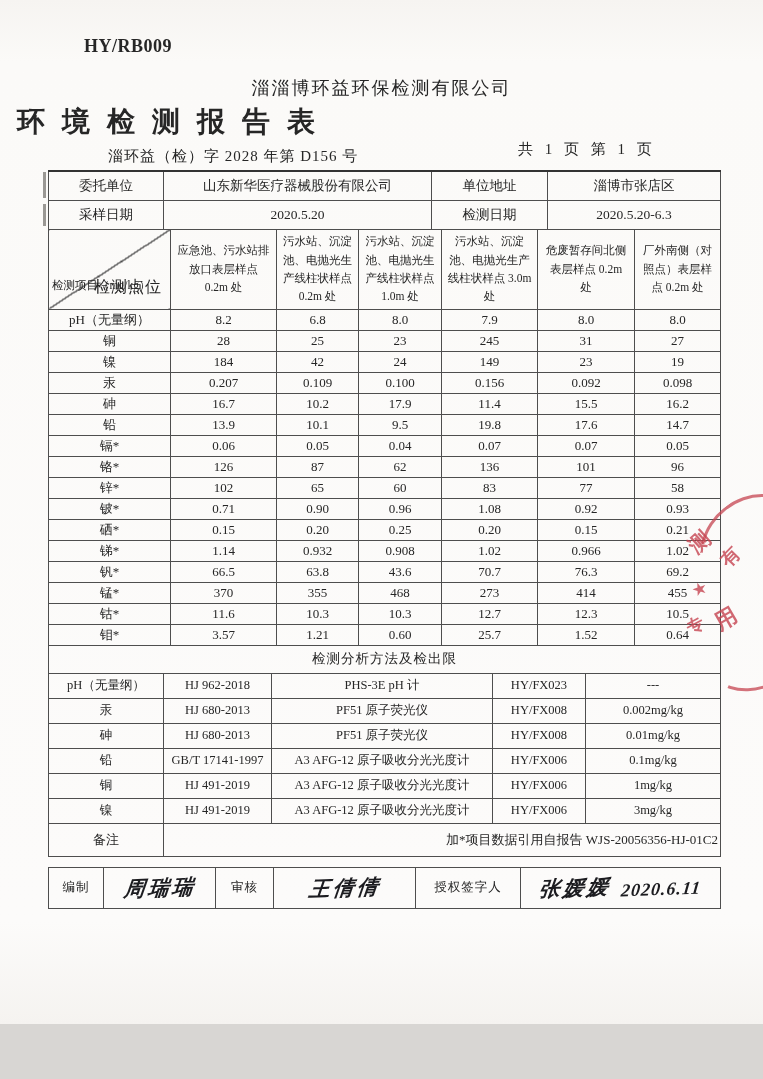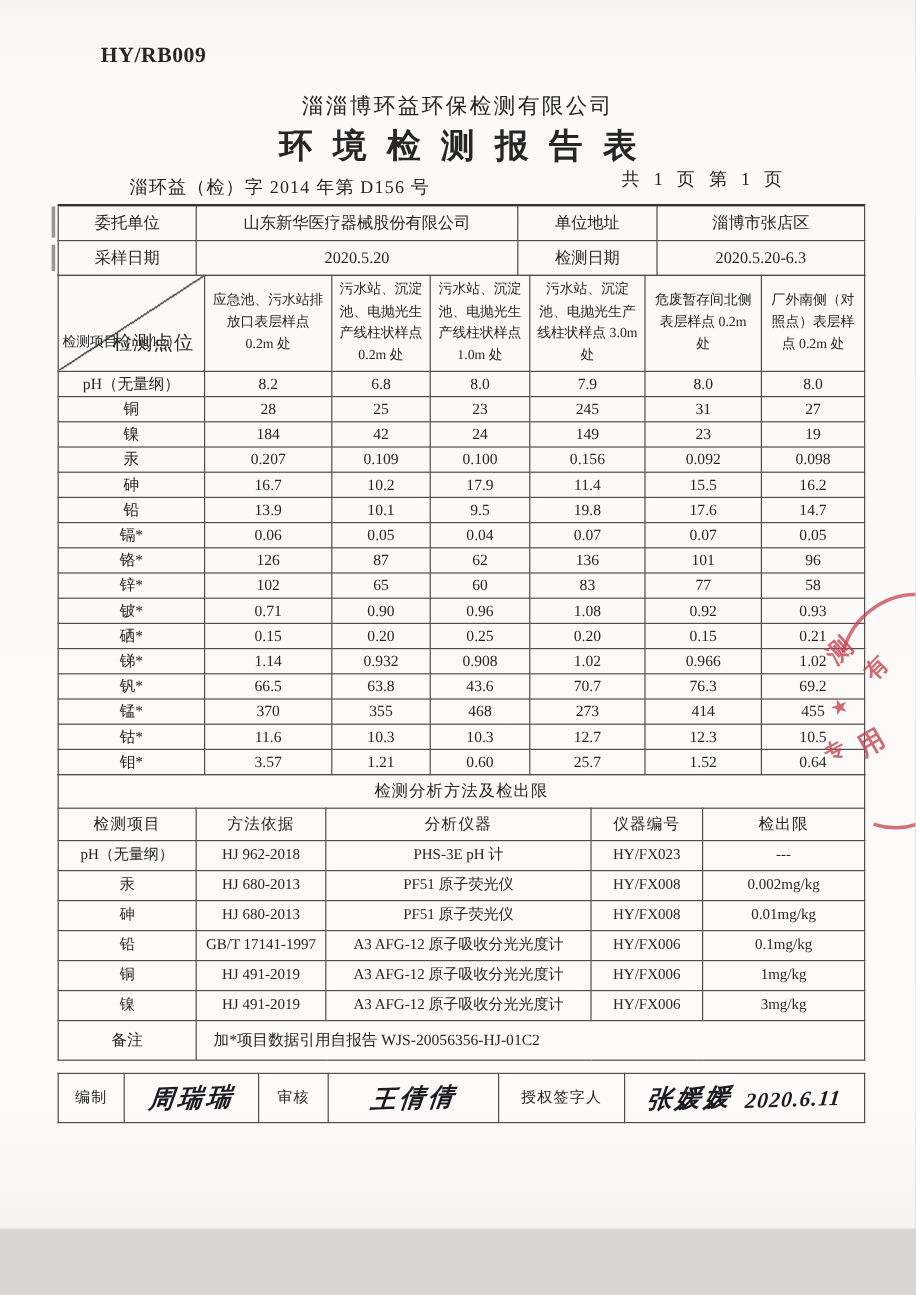--- a/index.html
+++ b/index.html
@@ -16,21 +16,21 @@
   .form-code {
     position: absolute; left: 84px; top: 36px;
     font-size: 18px; font-weight: bold; letter-spacing: .5px;
   }
   .company {
     position: absolute; top: 76px; left: 0; width: 100%;
     text-align: center; font-size: 18px; letter-spacing: 2px;
   }
   .title {
     position: absolute; top: 103px; left: 0; width: 100%;
-    text-align: center; font-size: 28px; font-weight: bold;
+    text-align: left; font-size: 28px; font-weight: bold;
     letter-spacing: 17px; text-indent: 17px;
   }
   .docline {
     position: absolute; top: 147px; left: 108px;
     font-size: 15px; letter-spacing: 1px;
   }
   .pageinfo {
     position: absolute; top: 140px; left: 518px;
     font-size: 15px; letter-spacing: 4px;
   }
@@ -49,21 +49,21 @@
   #results-table .datarow td { height: 21px; font-size: 13px; }
   .diag { position: relative; padding: 0 !important;
     background: linear-gradient(to bottom right, transparent calc(50% - 0.7px), #4e4e4e calc(50% - 0.7px), #4e4e4e calc(50% + 0.7px), transparent calc(50% + 0.7px));
   }
   .diag .corner-top { position: absolute; top: 28px; right: 8px; font-size: 16px; letter-spacing: 1px; margin-top: 16px; }
   .diag .corner-bottom { position: absolute; bottom: 14px; left: 3px; font-size: 11.5px; }
   #methods-table .section td { height: 28px; font-size: 13.5px; letter-spacing: 1px; }
   #methods-table .mhdr td { height: 27px; font-size: 13px; letter-spacing: 1px; }
   #methods-table .mrow td { height: 25px; font-size: 12.5px; }
   #methods-table .note td { height: 33px; font-size: 13px; }
-  #methods-table .note .note-text { text-align: left; padding-left: 14px; }
+  #methods-table .note .note-text { text-align: right; padding-left: 14px; }
   #sig-table { margin-top: 10px; }
   #sig-table td { height: 41px; }
   #sig-table .lbl { font-size: 12.5px; letter-spacing: 1px; }
   .sig {
     font-size: 21px; font-weight: bold; font-style: italic;
     color: #1c1c20;
     display: inline-block;
     transform: rotate(-2deg) skewX(-8deg);
     letter-spacing: 3px;
     white-space: nowrap;
@@ -95,21 +95,21 @@
 <body>
 
 <div class="page">
 
   <div class="edge-mark em1"></div>
   <div class="edge-mark em2"></div>
 
   <div class="form-code">HY/RB009</div>
   <div class="company">淄淄博环益环保检测有限公司</div>
   <div class="title">环境检测报告表</div>
-  <div class="docline">淄环益（检）字 2014 年第 D156 号</div>
+  <div class="docline">淄环益（检）字 2028 年第 D156 号</div>
   <div class="pageinfo">共 1 页  第 1 页</div>
 
   <div class="tables">
 
     <table id="info-table">
       <colgroup>
           <col style="width:115px">
           <col style="width:268px">
           <col style="width:116px">
           <col style="width:173px">
@@ -305,27 +305,20 @@
           <col style="width:115px">
           <col style="width:108px">
           <col style="width:221px">
           <col style="width:93px">
           <col style="width:135px">
         </colgroup>
       <tbody>
           <tr class="section">
         <td colspan="5">检测分析方法及检出限</td>
       </tr>
-      <tr class="mhdr">
-        <td>检测项目</td>
-        <td>方法依据</td>
-        <td>分析仪器</td>
-        <td>仪器编号</td>
-        <td>检出限</td>
-      </tr>
       <tr class="mrow">
         <td>pH（无量纲）</td>
         <td>HJ 962-2018</td>
         <td>PHS-3E pH 计</td>
         <td>HY/FX023</td>
         <td>---</td>
       </tr>
       <tr class="mrow">
         <td>汞</td>
         <td>HJ 680-2013</td>

